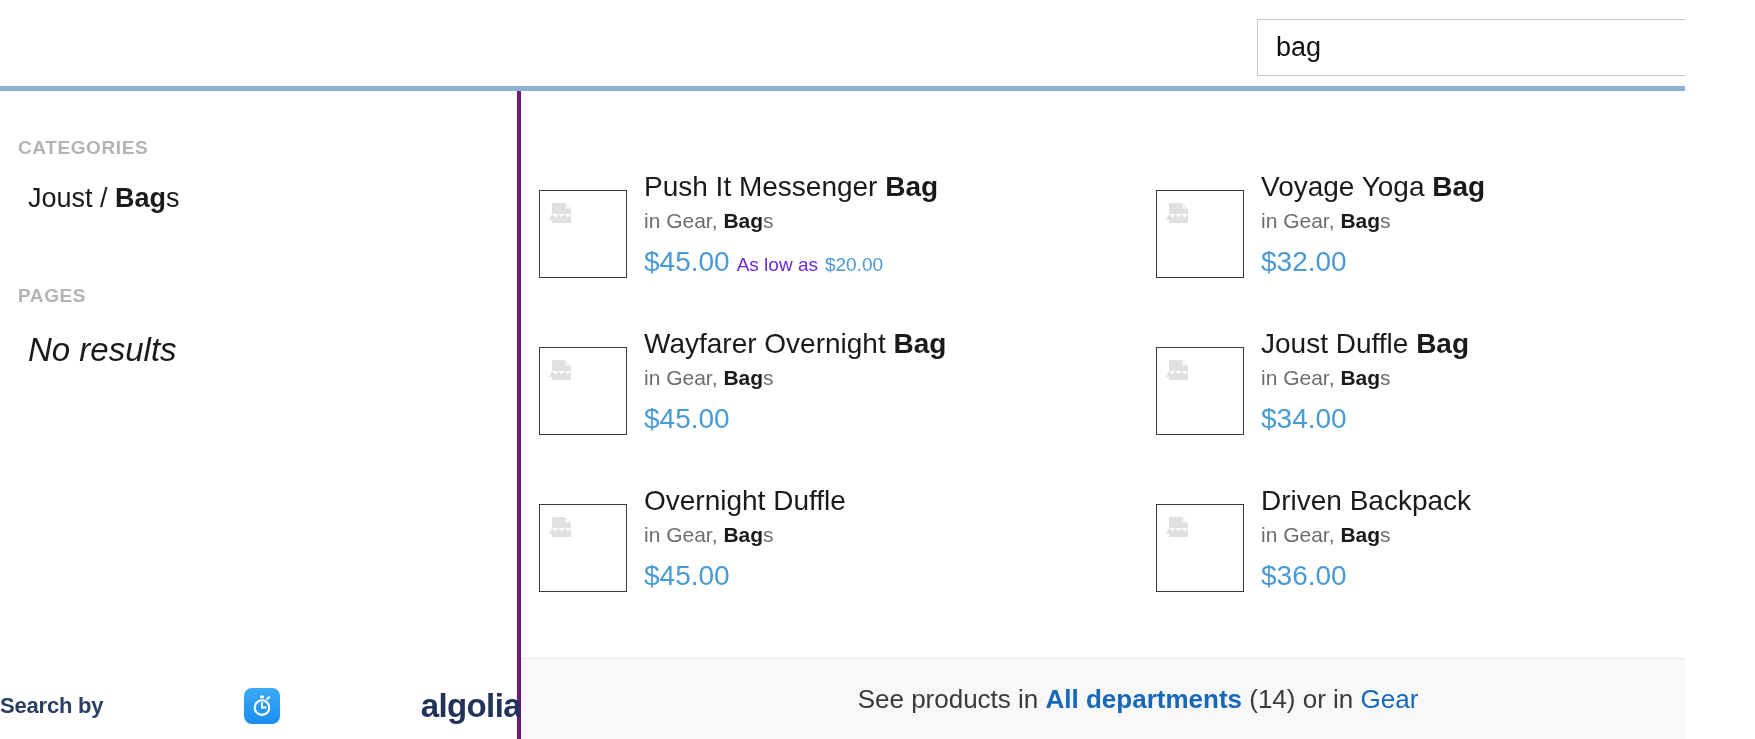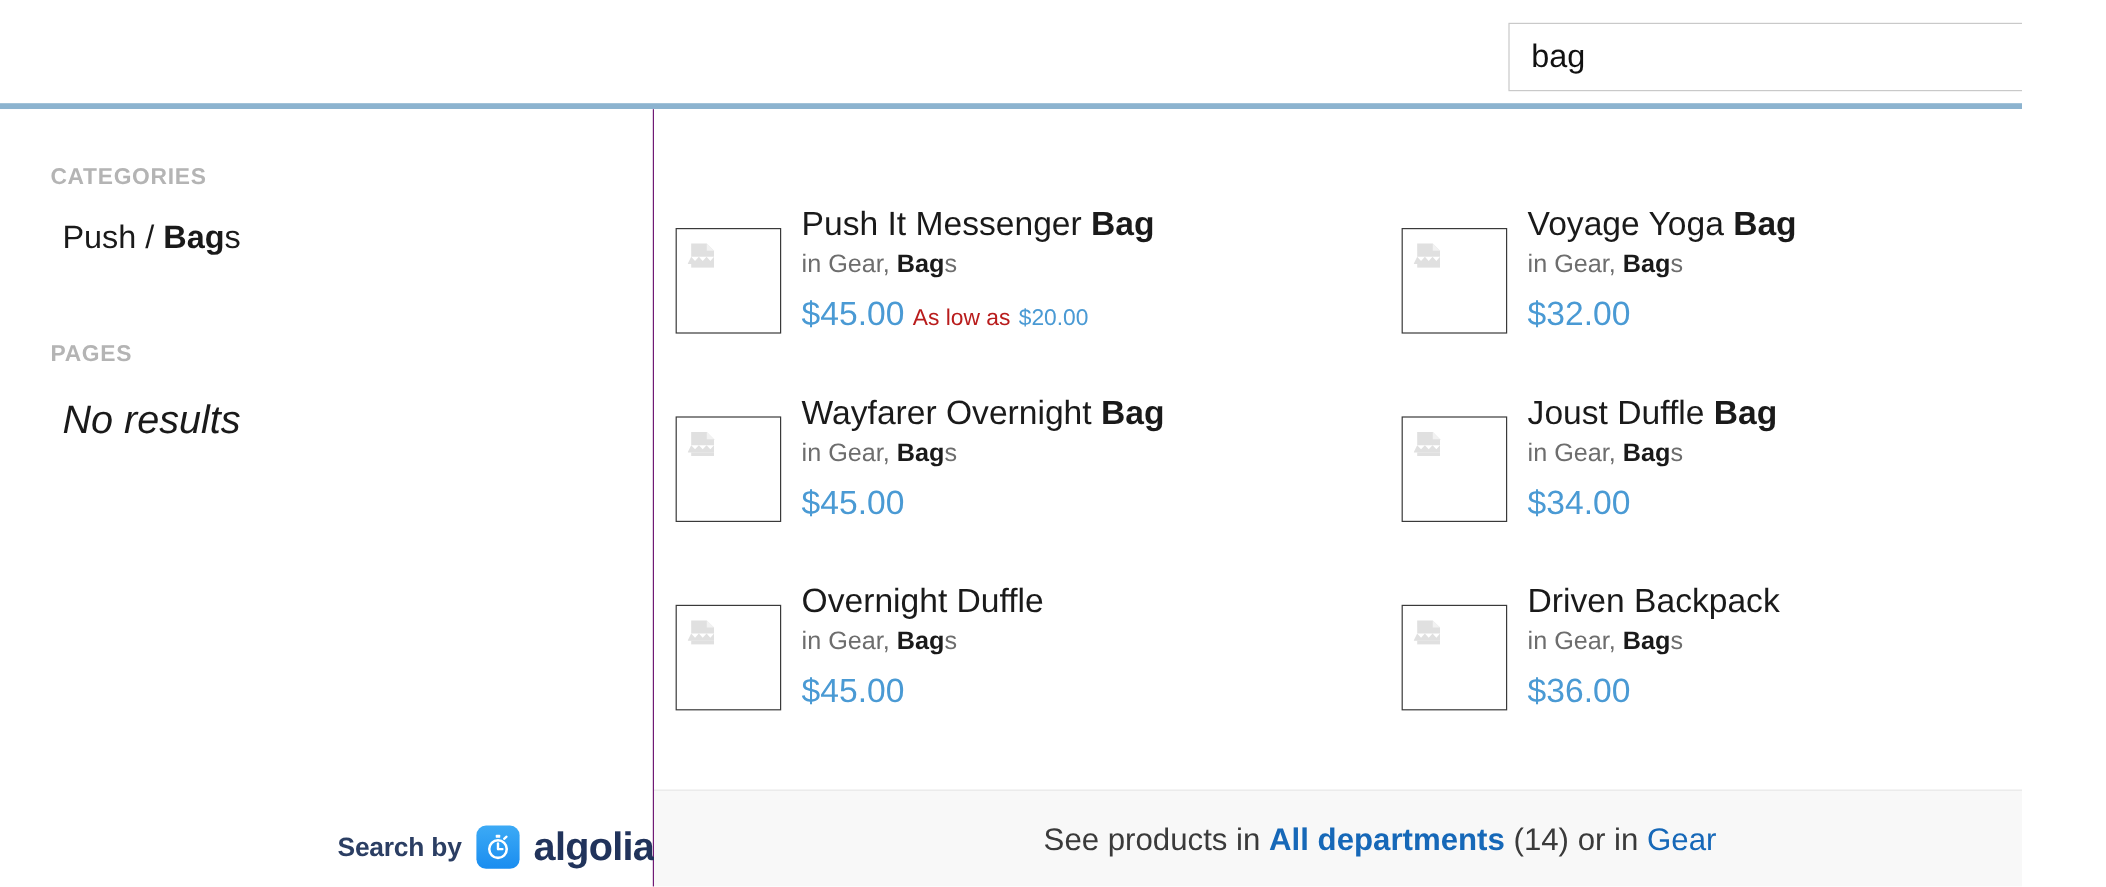--- a/index.html
+++ b/index.html
@@ -57,23 +57,22 @@
   .panel {
     position: absolute; left: 0; top: 91px;
     width: 1755px; height: 648px;
     display: flex;
     background: #ffffff;
   }
   .sidebar {
     position: relative;
     width: 521px;
     flex: 0 0 521px;
-    border-right: 1px solid #701a75;
-    background: #ffffff;
-    margin-left: 24px;
+    border-right: 4px solid #701a75;
+    background: #ffffff;
   }
   .results {
     position: relative;
     flex: 1 1 auto;
     background: #ffffff;
   }
 
   
   .facet-title {
     color: #b4b4b4;
@@ -92,21 +91,21 @@
   .no-results {
     position: absolute; left: 28px; top: 240px;
     font-size: 33px; color: #1a1a1a;
     font-style: italic;
   }
 
   
   .algolia-brand {
     position: absolute; left: 0; bottom: 14px;
     width: 521px;
-    display: flex; align-items: center; justify-content: flex-end;
+    display: flex; align-items: center; justify-content: space-between;
     gap: 12px;
     cursor: pointer;
   }
   .algolia-by {
     font-size: 22px; font-weight: bold; color: #2b3e63;
     letter-spacing: -0.2px;
   }
   .algolia-mark {
     width: 36px; height: 36px; border-radius: 8px;
     background: linear-gradient(180deg,#3caaf5 0%,#1a8df0 100%);
@@ -160,21 +159,21 @@
   .hit-cat b { font-weight: bold; color: #1a1a1a; }
   .hit-price-row {
     margin-top: 13px;
     white-space: nowrap;
     display: flex; align-items: baseline; gap: 7px;
   }
   .price {
     font-size: 28px; color: #4a9ad4;
   }
   .aslow-label {
-    font-size: 19px; color: #b91c1c;
+    font-size: 19px; color: #6d28d9;
   }
   .aslow-price {
     font-size: 19px; color: #4a9ad4;
   }
 
   
   .seebar {
     position: absolute; left: 0; bottom: 0;
     width: 100%; height: 81px;
     background: #f8f8f8;
@@ -208,21 +207,21 @@
   </div>
   <div class="blue-rule"></div>
 
   <div class="panel">
 
     <div class="sidebar">
 
       <div class="facet-title facet-1">CATEGORIES</div>
 
       <div class="facet-row">
-        <span>Push / </span><b>Bag</b><span>s</span>
+        <span>Joust / </span><b>Bag</b><span>s</span>
       </div>
 
       <div class="facet-title facet-2">PAGES</div>
 
       <div class="no-results">No results</div>
 
       <div class="algolia-brand">
         <span class="algolia-by">Search by</span>
         <span class="algolia-mark">
           <svg width="24" height="24" viewBox="0 0 24 24" fill="none">

